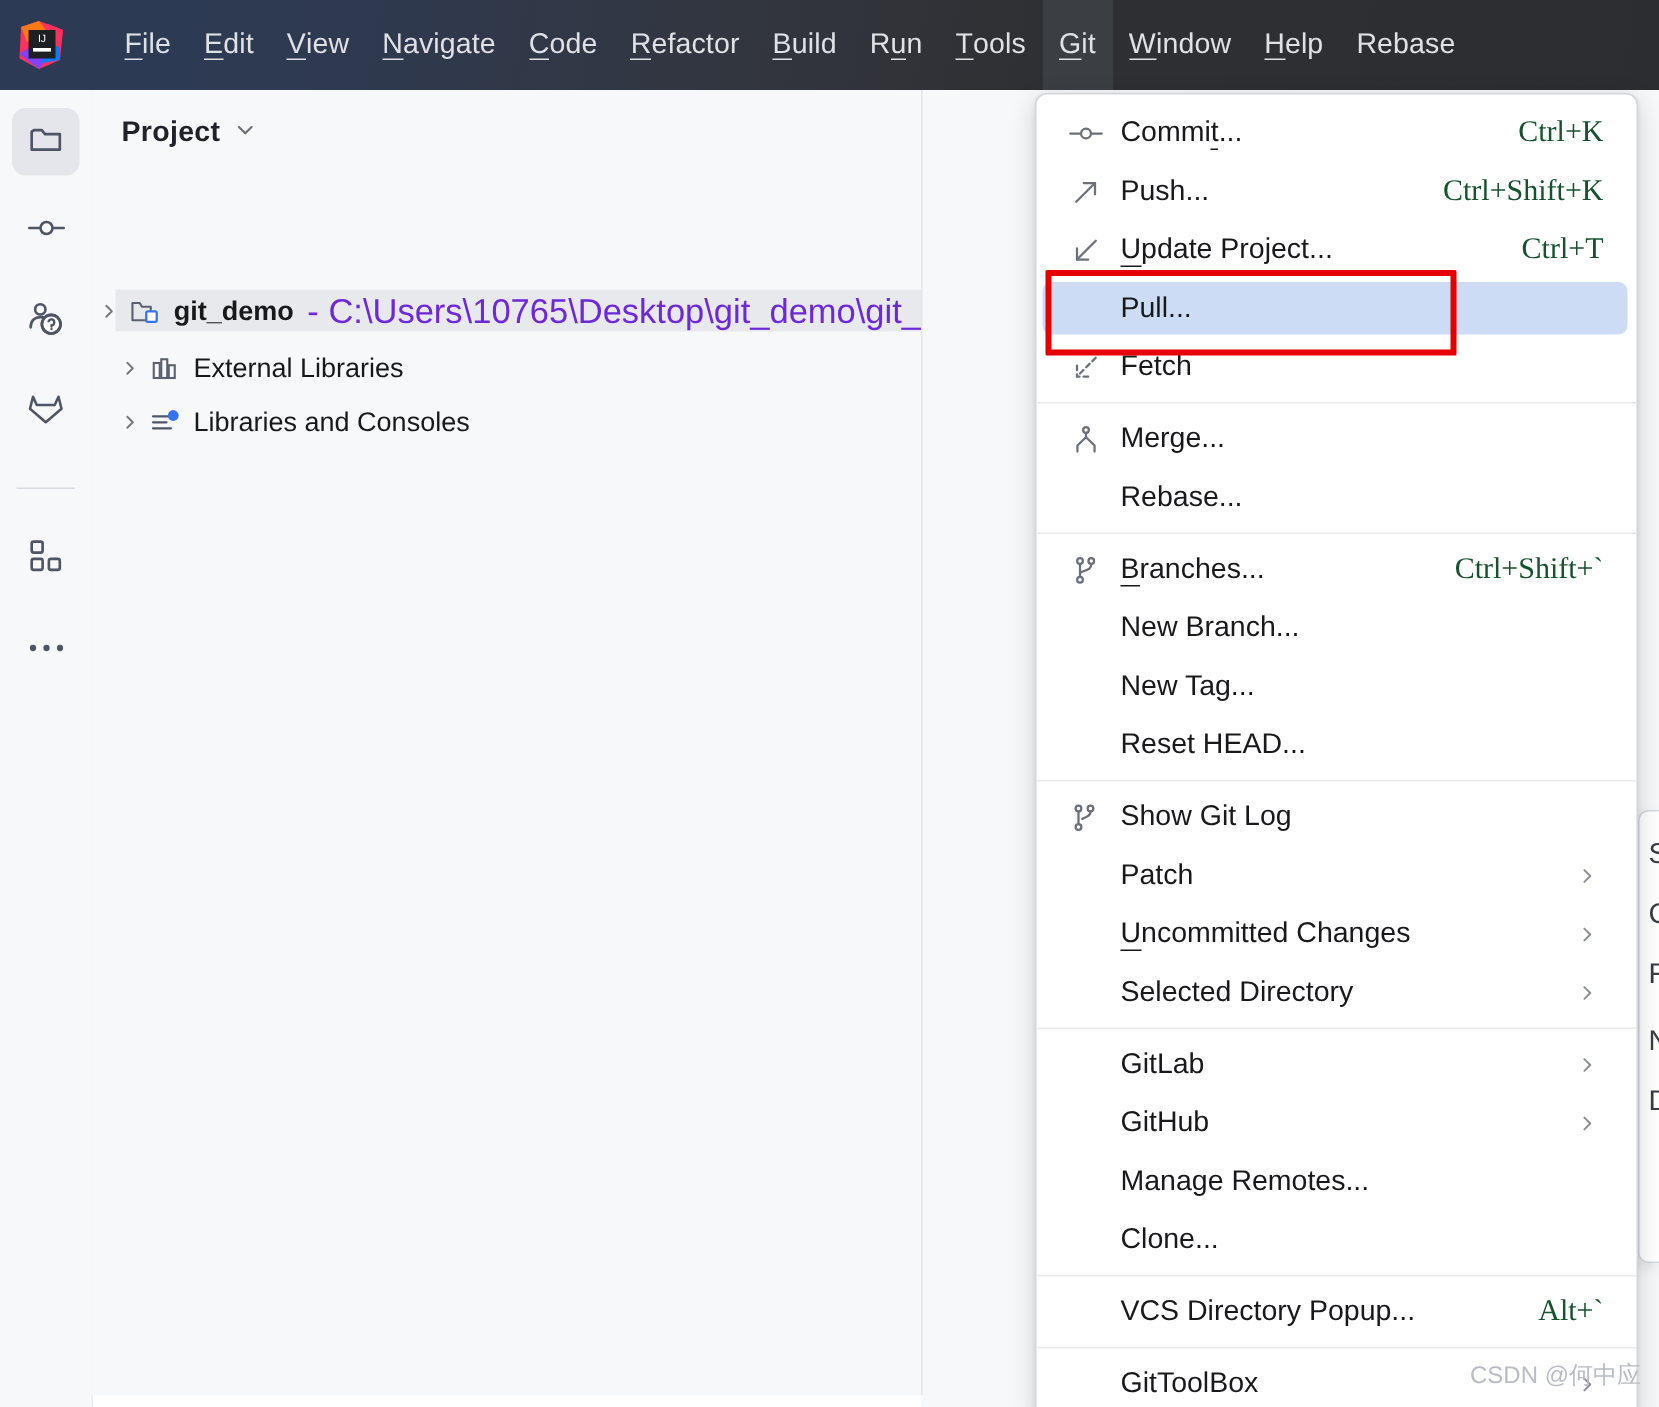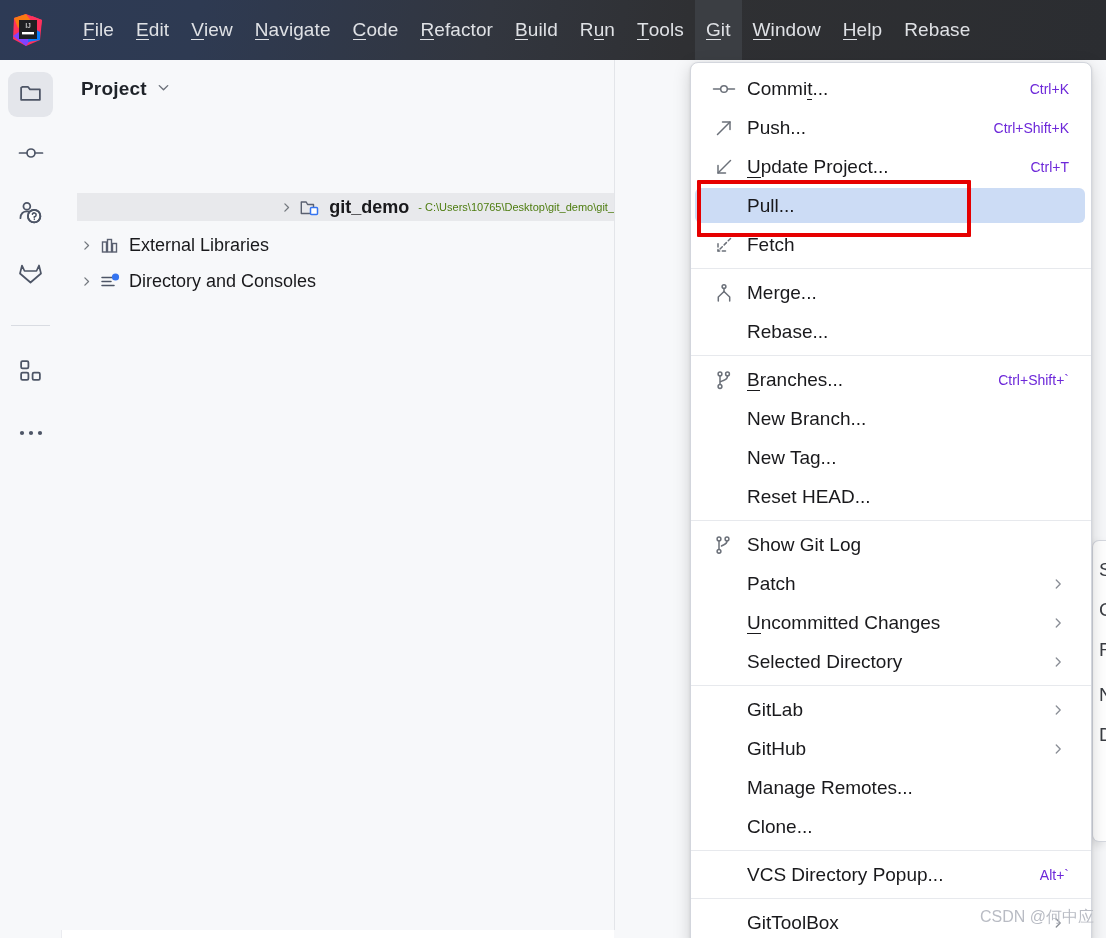--- a/index.html
+++ b/index.html
@@ -134,22 +134,22 @@
     justify-content: center;
     flex: none;
     margin-right: 8px;
   }
   .tree-label {
     font-size: 18px;
     color: #19191c;
   }
   .tree-label.bold { font-weight: bold; }
   .tree-path {
-    font-size: 11px;
-    color: #4d7c0f;
+    font-size: 23px;
+    color: #6d28d9;
     margin-left: 9px;
   }
 
   
   #editorarea {
     position: absolute;
     left: 614px; top: 60px;
     width: 492px; height: 878px;
     background: #f7f8fa;
     z-index: 0;
@@ -221,26 +221,27 @@
     position: relative;
     z-index: 1;
     white-space: nowrap;
   }
   .mlabel .mn {
     border-bottom: 1px solid #19191c;
     line-height: 1.05;
   }
   .mshort {
     margin-left: auto;
-    font-size: 14px;
-    color: #6d28d9;
+    font-size: 20px;
+    color: #14532d;
     position: relative;
     z-index: 1;
     padding-right: 14px;
     white-space: nowrap;
+    font-family: Liberation Serif, serif;
   }
   .marrow {
     margin-left: auto;
     position: relative;
     z-index: 1;
     padding-right: 18px;
     display: flex;
     align-items: center;
   }
   .msep {
@@ -459,21 +460,21 @@
     <span class="tree-icon">
       <svg width="21" height="19" viewBox="0 0 21 19" fill="none">
         <g stroke="#4d5566" stroke-width="1.5" stroke-linecap="round">
           <line x1="2" y1="5.5" x2="14" y2="5.5"></line>
           <line x1="2" y1="9.5" x2="11" y2="9.5"></line>
           <line x1="2" y1="13.5" x2="14" y2="13.5"></line>
         </g>
         <circle cx="15.5" cy="5" r="3.6" fill="#3574f0"></circle>
       </svg>
     </span>
-    <span class="tree-label">Directory and Consoles</span>
+    <span class="tree-label">Libraries and Consoles</span>
   </div>
 </div>
 
 <div id="editorarea"></div>
 
 <div id="right-peek">
 
 <div class="peek-row" style="top: 18px;">S</div>
     <div class="peek-row" style="top: 58px;">C</div>
     <div class="peek-row" style="top: 98px;">F</div>

